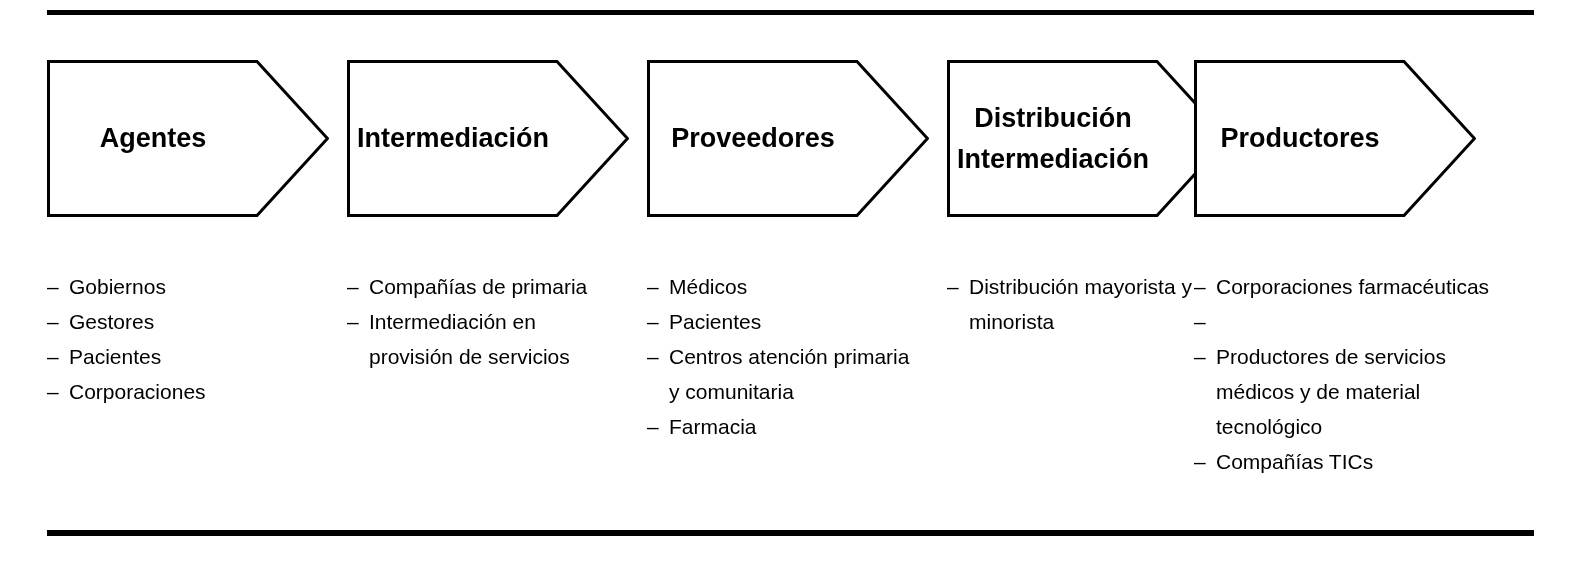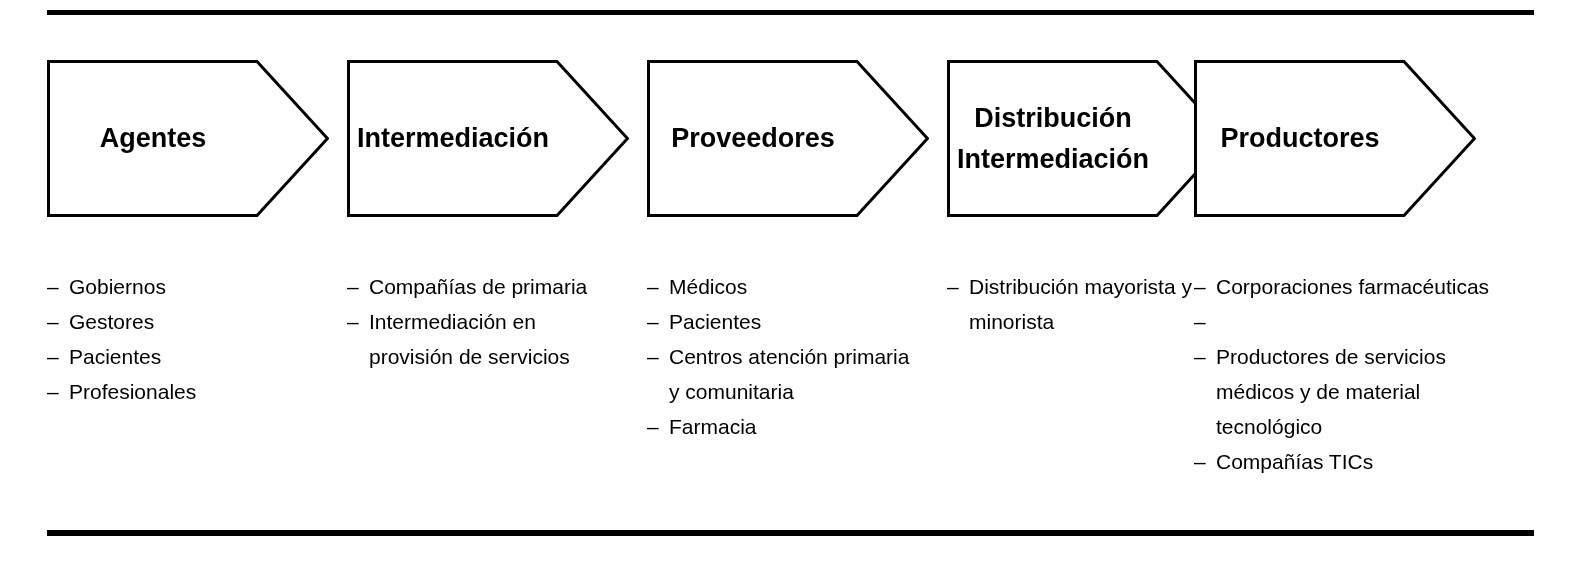--- a/index.html
+++ b/index.html
@@ -78,21 +78,21 @@
           <li class="item">
     <span class="marker">–</span>
     <span class="item-text">Gestores</span>
   </li>
           <li class="item">
     <span class="marker">–</span>
     <span class="item-text">Pacientes</span>
   </li>
           <li class="item">
     <span class="marker">–</span>
-    <span class="item-text">Profesionales</span>
+    <span class="item-text">Corporaciones</span>
   </li>
         </ul>
   </div>
       <div class="stage" style="left: 347px;">
     <div class="arrow-wrap">
       <svg class="arrow-svg" viewBox="0 0 282 157" xmlns="http://www.w3.org/2000/svg">
         <polygon points="1.5,1.5 210,1.5 280.5,78.5 210,155.5 1.5,155.5" fill="#ffffff" stroke="#000000" stroke-width="3" stroke-linejoin="miter"></polygon>
       </svg>
       <div class="title">
             <div>Intermediación</div>

